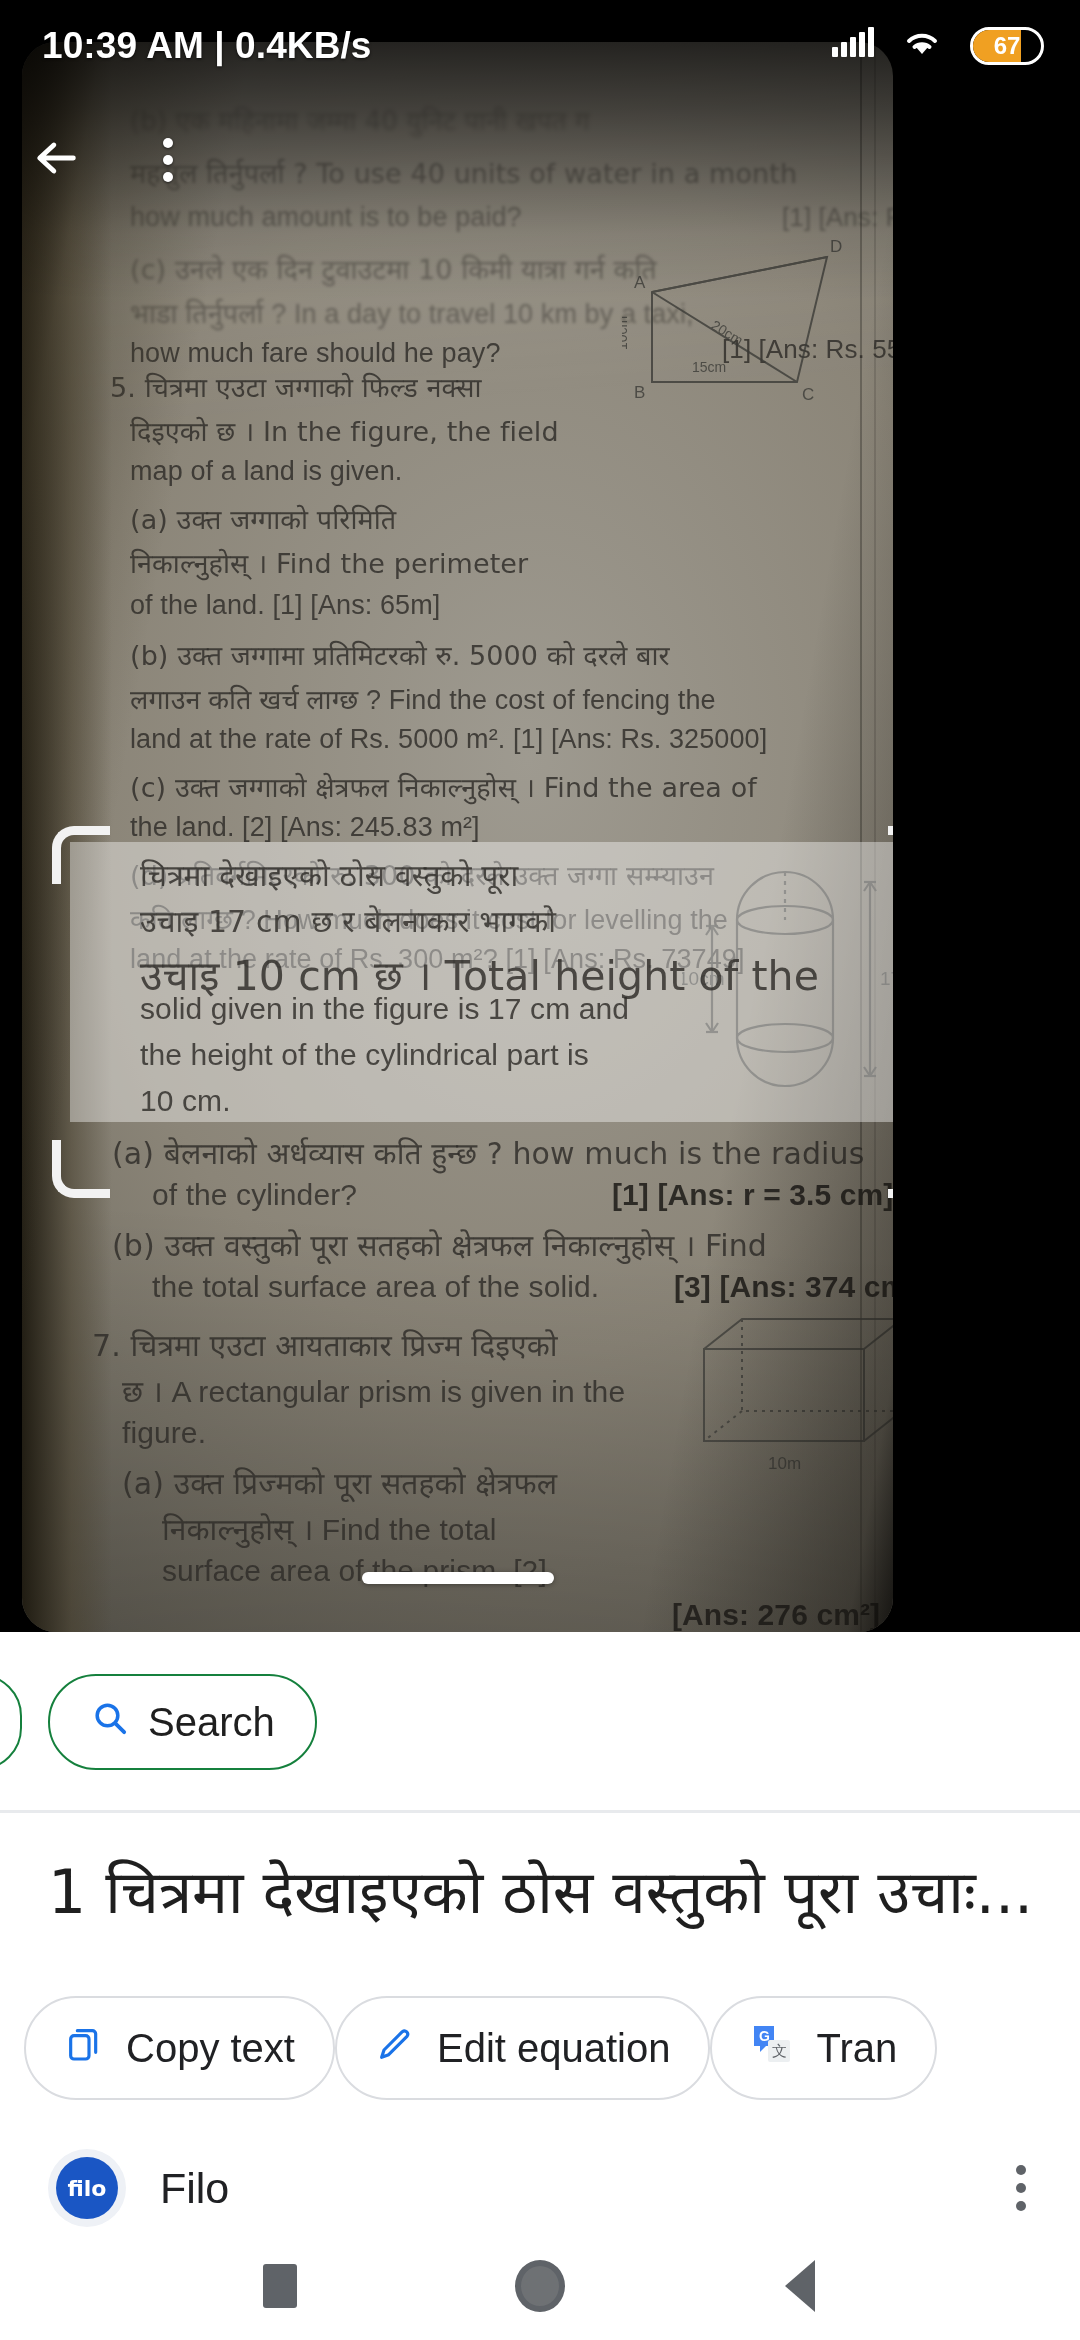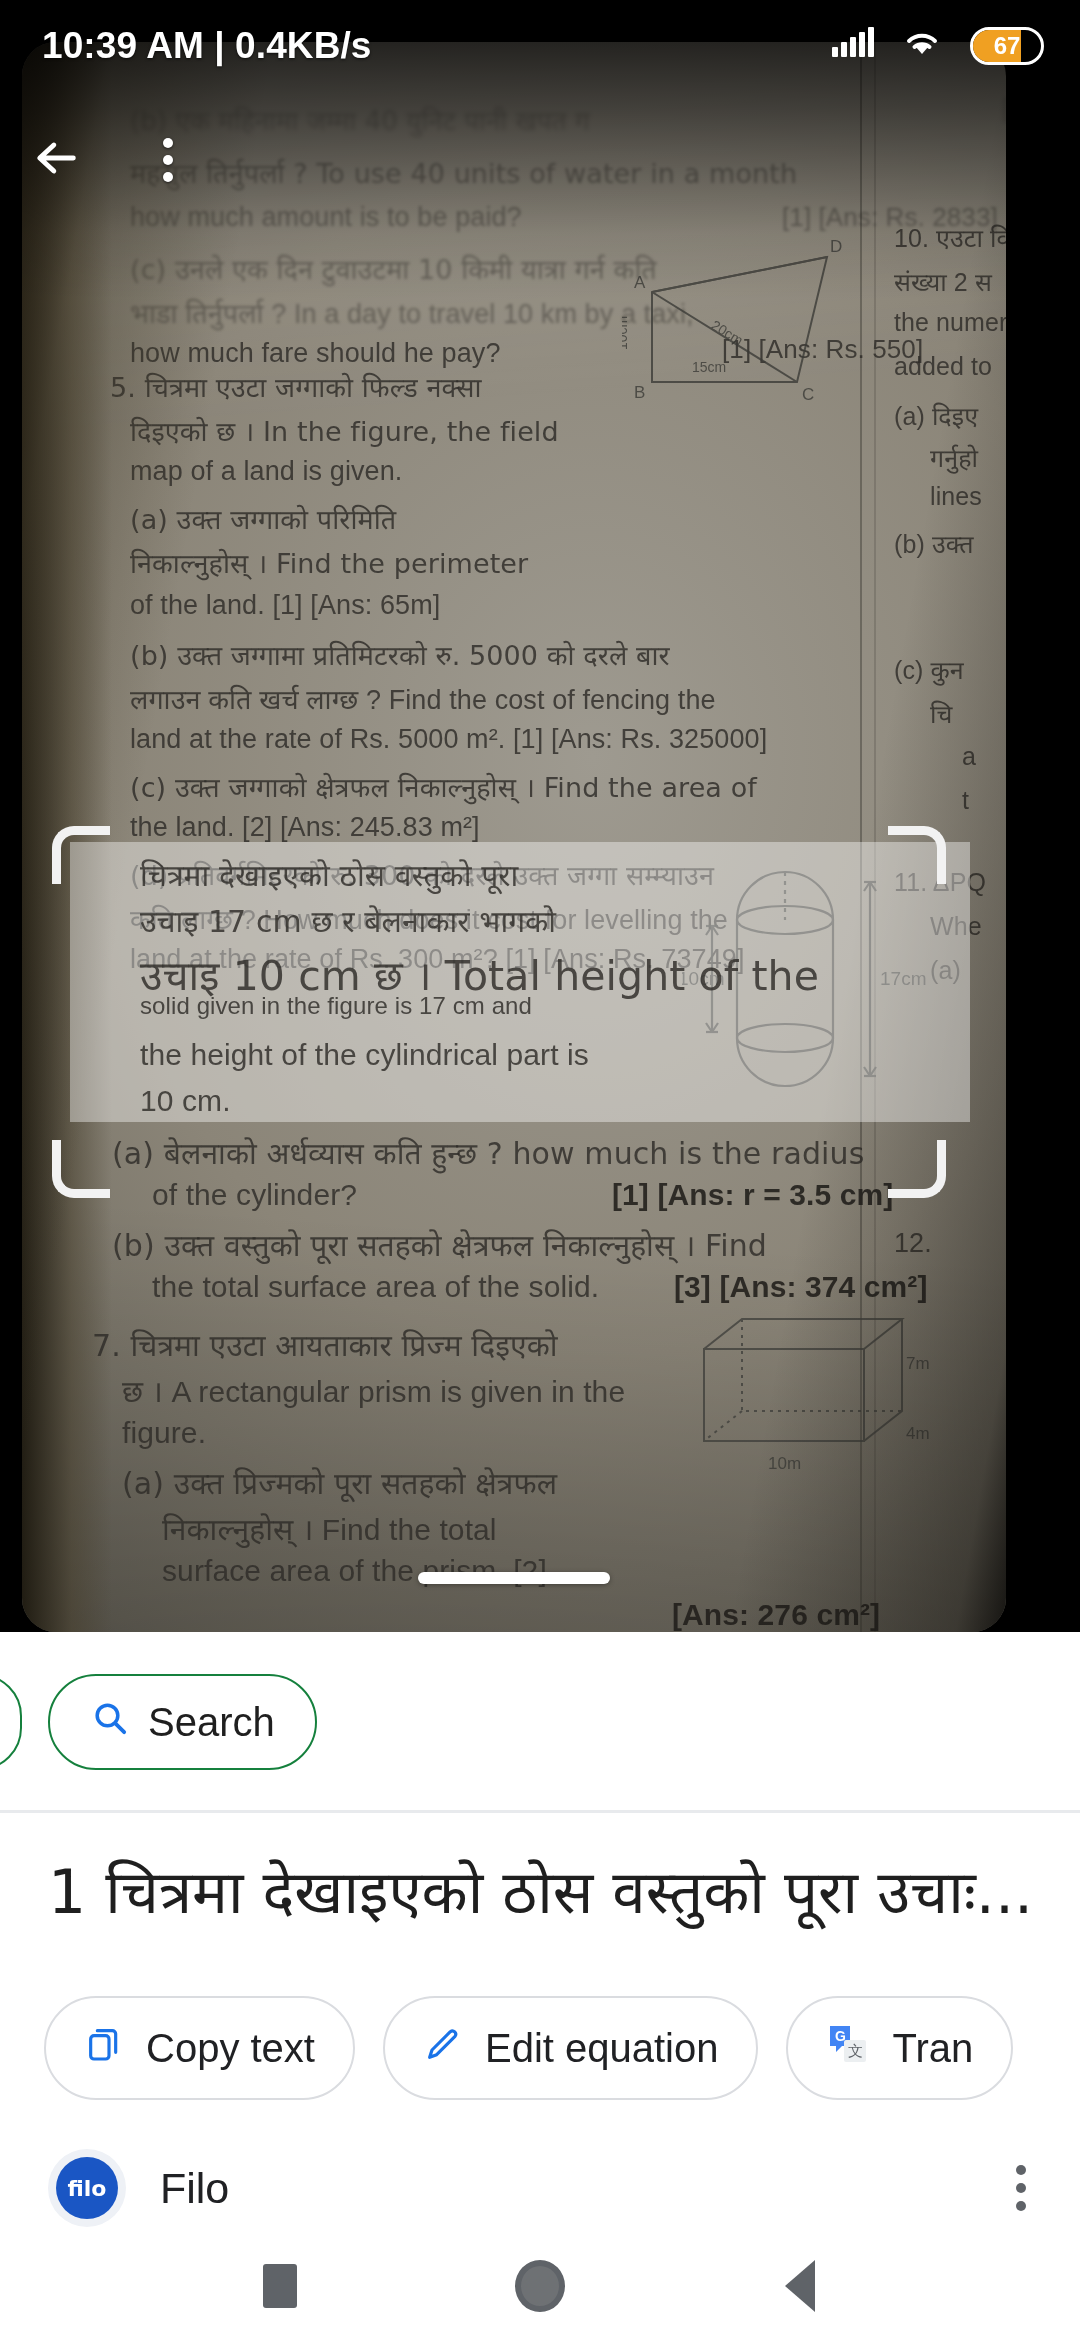--- a/index.html
+++ b/index.html
@@ -10,21 +10,21 @@
     overflow: hidden;
   }
   #root { position: relative; width: 1080px; height: 2340px; background: #ffffff; }
 
   
   .viewer {
     position: absolute; left: 0; top: 0; width: 1080px; height: 1632px;
     background: #000; overflow: hidden;
   }
   .photo {
-    position: absolute; left: 22px; top: 42px; width: 984px; height: 1590px;
+    position: absolute; left: 22px; top: 42px; width: 871px; height: 1590px;
     border-radius: 34px; overflow: hidden;
     background:
       radial-gradient(ellipse 120% 90% at 58% 45%, #9e9a90 0%, #8b8578 42%, #6e6a5f 72%, #4a473f 100%);
   }
   .photo::after{
     content:""; position:absolute; inset:0;
     background: linear-gradient(100deg, rgba(40,34,22,.92) 0%, rgba(64,56,38,.40) 7%,
                 rgba(0,0,0,0) 20%, rgba(0,0,0,0) 78%, rgba(20,18,14,.45) 96%, rgba(10,9,7,.85) 100%);
     pointer-events:none;
   }
@@ -152,21 +152,21 @@
   .divider{ position:absolute; left:0; top:178px; width:1080px; height:3px; background:#e8eaed; }
 
   .result-title{
     position:absolute; left:48px; top:222px; width:984px;
     font-family:"DejaVu Sans", sans-serif;
     font-size:60px; color:#1f1f1f; line-height:1.28; white-space:nowrap; overflow:hidden;
   }
 
   .actions{
     position:absolute; left:0; top:352px; width:1080px; height:128px;
-    display:flex; align-items:center; gap:28px; padding-left:44px; overflow:hidden;
+    display:flex; align-items:center; padding-left:24px; overflow:hidden;
   }
   .abtn{
     display:flex; align-items:center; gap:22px;
     height:104px; padding:0 38px; border-radius:52px;
     border:2px solid #dadce0; background:#fff; color:#202124;
     font-size:40px; white-space:nowrap; flex:0 0 auto;
   }
 
   .source{
     position:absolute; left:0; top:500px; width:1080px; height:112px;
@@ -321,21 +321,21 @@
           <text x="224" y="132">4m</text>
           <text x="86" y="162">10m</text>
         </g>
       </svg>
 
       <div class="selection">
         <div class="doc-layer" id="layer-sel">
             <div class="txt dev" style="left: 70px; top: 12px; font-size: 30px;">चित्रमा   देखाइएको   ठोस   वस्तुको   पूरा</div>
             <div class="txt dev" style="left: 70px; top: 58px; font-size: 30px;">उचाइ  17 cm छ  र  बेलनाकार  भागको</div>
             <div class="txt dev" style="left: 70px; top: 104px; font-size: 41px;">उचाइ  10 cm छ ।  Total height of the</div>
-            <div class="txt" style="left: 70px; top: 150px; font-size: 24px;">solid given in the figure is 17 cm and</div>
+            <div class="txt" style="left: 70px; top: 150px; font-size: 30px;">solid given in the figure is 17 cm and</div>
             <div class="txt" style="left: 70px; top: 196px; font-size: 30px;">the height of the cylindrical part is</div>
             <div class="txt" style="left: 70px; top: 242px; font-size: 30px;">10 cm.</div>
           </div>
       </div>
       <div class="corner c-tl"></div>
       <div class="corner c-tr"></div>
       <div class="corner c-bl"></div>
       <div class="corner c-br"></div>
 
       <div class="grabber"></div>

